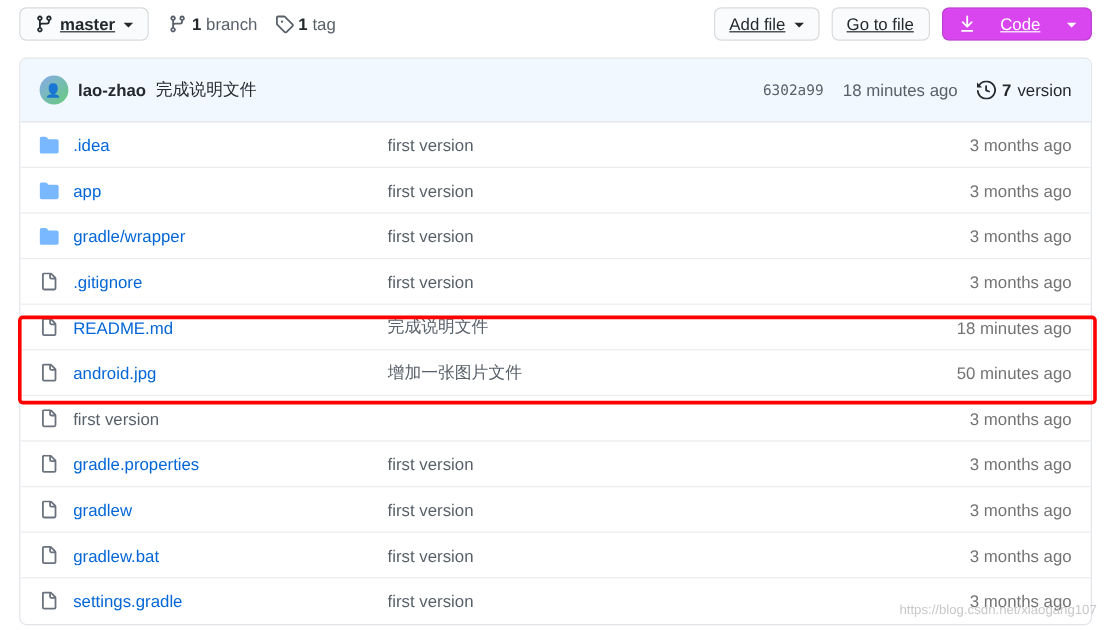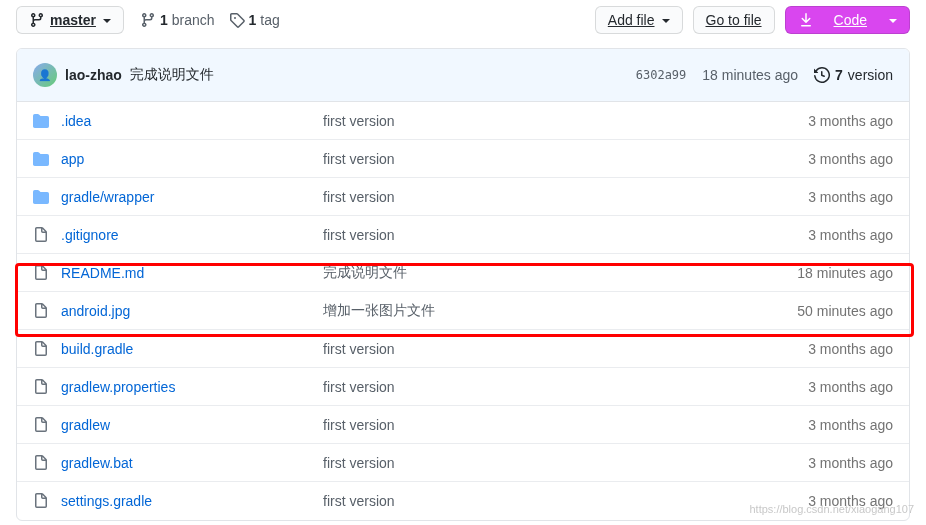--- a/index.html
+++ b/index.html
@@ -285,31 +285,30 @@
           <span class="file-name">android.jpg</span>
           <span class="file-msg">增加一张图片文件</span>
           <span class="file-time">50 minutes ago</span>
         </div>
         <div class="file-row">
           <span class="file-icon">
             <svg width="16" height="16" viewBox="0 0 16 16" fill="#6a737d">
               <path fill-rule="evenodd" d="M3.75 1.5a.25.25 0 00-.25.25v11.5c0 .138.112.25.25.25h8.5a.25.25 0 00.25-.25V6H9.75A1.75 1.75 0 018 4.25V1.5H3.75zm5.75.56v2.19c0 .138.112.25.25.25h2.19L9.5 2.06zM2 1.75C2 .784 2.784 0 3.75 0h5.086c.464 0 .909.184 1.237.513l3.414 3.414c.329.328.513.773.513 1.237v8.086A1.75 1.75 0 0112.25 15h-8.5A1.75 1.75 0 012 13.25V1.75z"></path>
             </svg>
           </span>
-          <span class="file-name">build.gradle</span>
-          <span class="file-msg">first version</span>
-          <span class="file-time">3 months ago</span>
-        </div>
-        <div class="file-row">
-          <span class="file-icon">
-            <svg width="16" height="16" viewBox="0 0 16 16" fill="#6a737d">
-              <path fill-rule="evenodd" d="M3.75 1.5a.25.25 0 00-.25.25v11.5c0 .138.112.25.25.25h8.5a.25.25 0 00.25-.25V6H9.75A1.75 1.75 0 018 4.25V1.5H3.75zm5.75.56v2.19c0 .138.112.25.25.25h2.19L9.5 2.06zM2 1.75C2 .784 2.784 0 3.75 0h5.086c.464 0 .909.184 1.237.513l3.414 3.414c.329.328.513.773.513 1.237v8.086A1.75 1.75 0 0112.25 15h-8.5A1.75 1.75 0 012 13.25V1.75z"></path>
-            </svg>
-          </span>
-          <span class="file-name">gradlew.properties</span>
+          <span class="file-msg">first version</span>
+          <span class="file-time">3 months ago</span>
+        </div>
+        <div class="file-row">
+          <span class="file-icon">
+            <svg width="16" height="16" viewBox="0 0 16 16" fill="#6a737d">
+              <path fill-rule="evenodd" d="M3.75 1.5a.25.25 0 00-.25.25v11.5c0 .138.112.25.25.25h8.5a.25.25 0 00.25-.25V6H9.75A1.75 1.75 0 018 4.25V1.5H3.75zm5.75.56v2.19c0 .138.112.25.25.25h2.19L9.5 2.06zM2 1.75C2 .784 2.784 0 3.75 0h5.086c.464 0 .909.184 1.237.513l3.414 3.414c.329.328.513.773.513 1.237v8.086A1.75 1.75 0 0112.25 15h-8.5A1.75 1.75 0 012 13.25V1.75z"></path>
+            </svg>
+          </span>
+          <span class="file-name">gradle.properties</span>
           <span class="file-msg">first version</span>
           <span class="file-time">3 months ago</span>
         </div>
         <div class="file-row">
           <span class="file-icon">
             <svg width="16" height="16" viewBox="0 0 16 16" fill="#6a737d">
               <path fill-rule="evenodd" d="M3.75 1.5a.25.25 0 00-.25.25v11.5c0 .138.112.25.25.25h8.5a.25.25 0 00.25-.25V6H9.75A1.75 1.75 0 018 4.25V1.5H3.75zm5.75.56v2.19c0 .138.112.25.25.25h2.19L9.5 2.06zM2 1.75C2 .784 2.784 0 3.75 0h5.086c.464 0 .909.184 1.237.513l3.414 3.414c.329.328.513.773.513 1.237v8.086A1.75 1.75 0 0112.25 15h-8.5A1.75 1.75 0 012 13.25V1.75z"></path>
             </svg>
           </span>
           <span class="file-name">gradlew</span>

